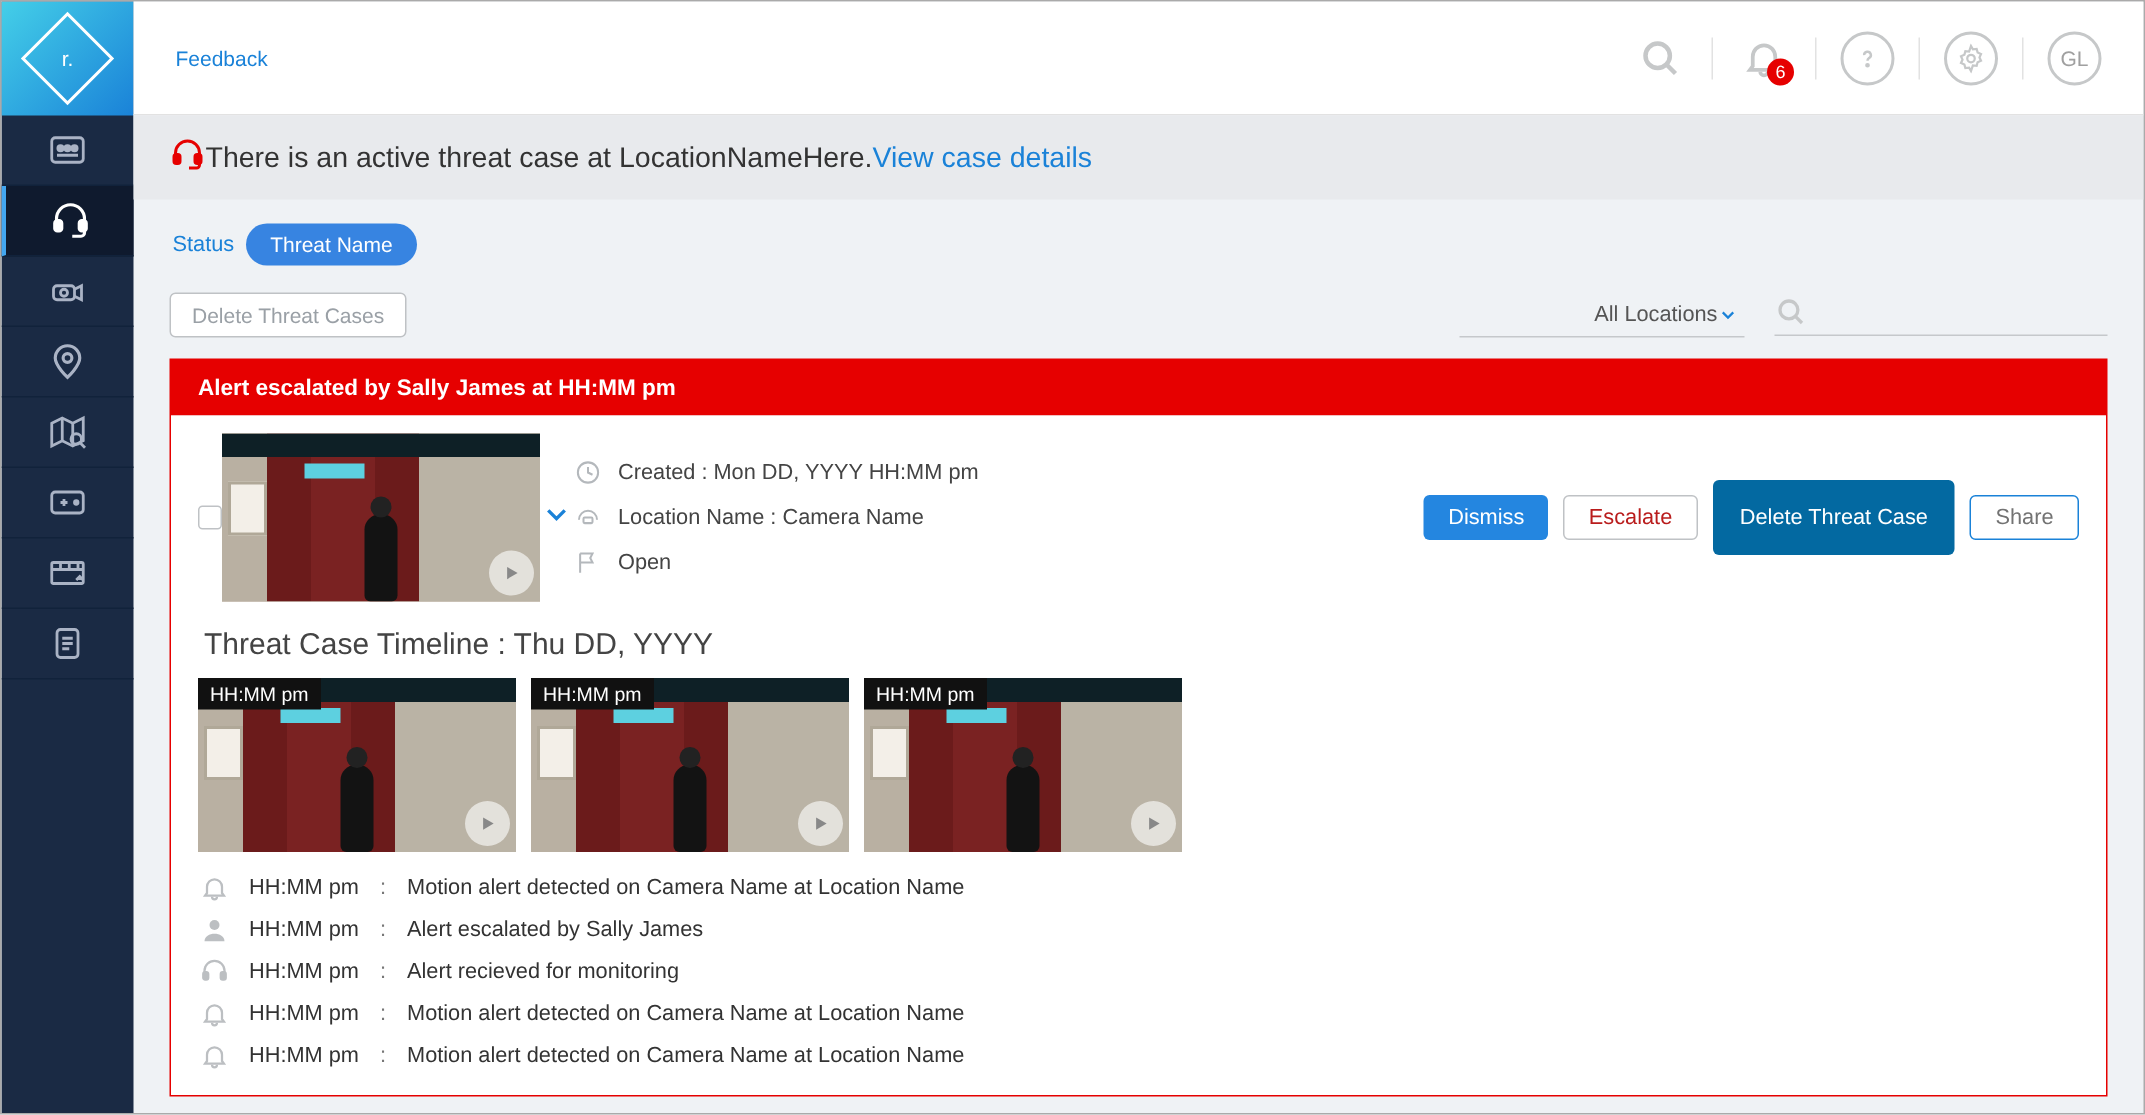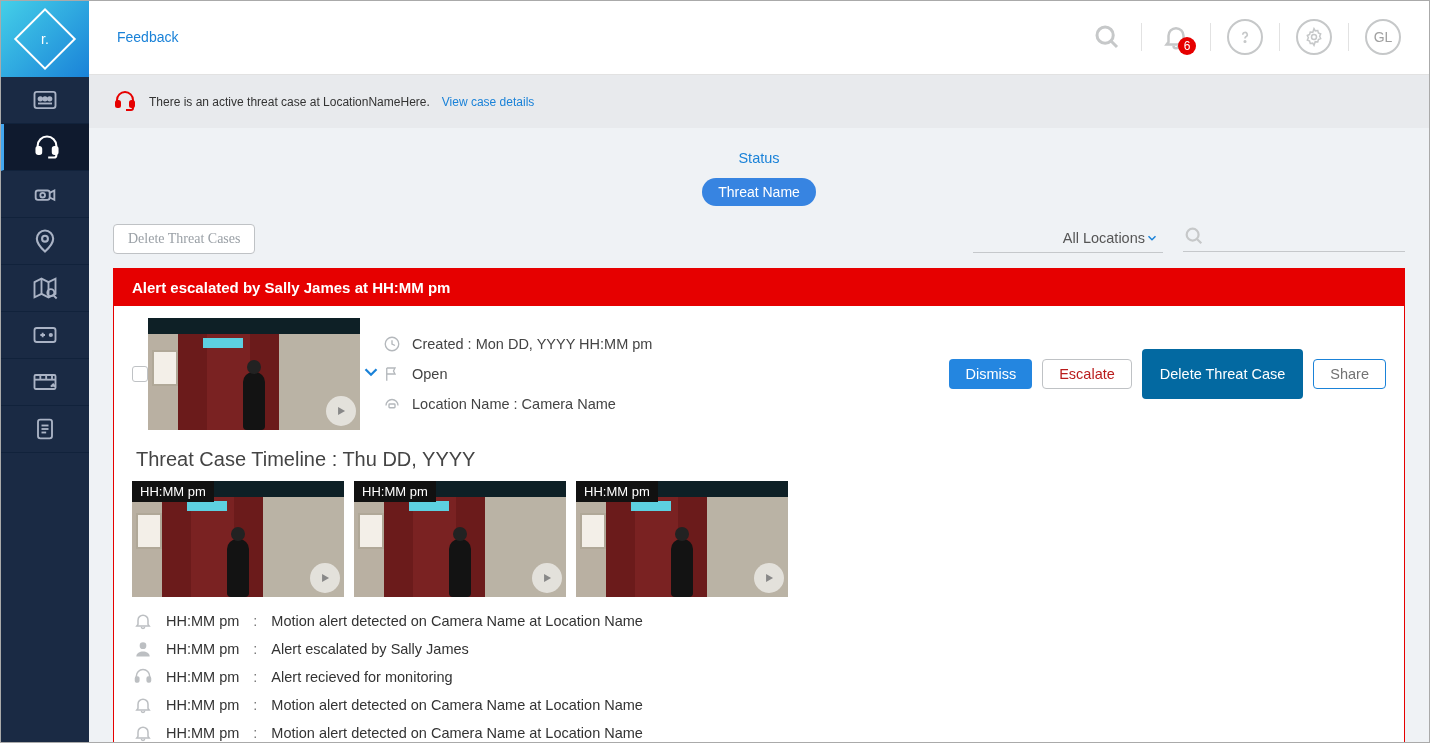--- a/index.html
+++ b/index.html
@@ -127,39 +127,37 @@
   display: flex; align-items: center; justify-content: center;
   color: #a0a0a0; font-size: 14px;
 }
 
 
 .threatbanner {
   background: var(--bg-banner);
   padding: 14px 24px 12px;
   display: flex;
   align-items: center;
-  gap: 12px;
-  font-size: 12px;
+  font-size: 19px;
 }
 .threatbanner .headset-red { color: #e60000; }
 .threatbanner .link { color: var(--link-blue); }
 
 
 .content {
   padding: 10px 24px 0;
   display: flex;
   flex-direction: column;
   min-height: 0;
 }
 .tabs {
   display: flex;
   align-items: center;
   gap: 6px;
   margin-top: 6px;
-  flex-direction: column;
 }
 .tab-link {
   color: var(--link-blue);
   font-size: 14.5px;
   padding: 6px 2px;
 }
 .chip {
   background: var(--chip-blue);
   color: #fff;
   border-radius: 14px;
@@ -174,21 +172,20 @@
   margin-top: 18px;
   margin-bottom: 14px;
 }
 .btn-outline {
   border: 1px solid #bfc2c5;
   background: #fff;
   color: #9aa0a6;
   padding: 6px 14px;
   border-radius: 4px;
   font-size: 14px;
-  font-family: Liberation Serif, serif;
 }
 .toolbar .spacer { flex: 1; }
 .loc-select {
   width: 190px;
   border: none;
   border-bottom: 1px solid #c5c8cb;
   background: transparent;
   font-size: 14.5px;
   color: #555;
   padding: 6px 4px 6px 0;
@@ -485,34 +482,34 @@
                   <svg width="18" height="18" viewBox="0 0 24 24" fill="none" stroke="currentColor" stroke-width="1.8">
                     <circle cx="12" cy="12" r="9"></circle>
                     <polyline points="12 7 12 12 16 14"></polyline>
                   </svg>
                 </span>
               <span>Created : Mon DD, YYYY  HH:MM pm</span>
             </div>
             <div class="metarow">
               <span class="ico">
                   <svg width="18" height="18" viewBox="0 0 24 24" fill="none" stroke="currentColor" stroke-width="1.8">
+                    <path d="M4 14a8 8 0 0 1 16 0"></path>
+                    <rect x="8" y="12" width="8" height="5" rx="1"></rect>
+                  </svg>
+                </span>
+              <span>Location Name  :  Camera Name</span>
+            </div>
+            <div class="metarow">
+              <span class="ico">
+                  <svg width="18" height="18" viewBox="0 0 24 24" fill="none" stroke="currentColor" stroke-width="1.8">
                     <path d="M5 21V4"></path>
                     <path d="M5 4h11l-2 4 2 4H5"></path>
                   </svg>
                 </span>
               <span>Open</span>
-            </div>
-            <div class="metarow">
-              <span class="ico">
-                  <svg width="18" height="18" viewBox="0 0 24 24" fill="none" stroke="currentColor" stroke-width="1.8">
-                    <path d="M4 14a8 8 0 0 1 16 0"></path>
-                    <rect x="8" y="12" width="8" height="5" rx="1"></rect>
-                  </svg>
-                </span>
-              <span>Location Name  :  Camera Name</span>
             </div>
           </div>
           <div class="actions">
             <button class="btn-primary">Dismiss</button>
             <button class="btn-ghost">Escalate</button>
             <button class="btn-primary dark">Delete Threat Case</button>
             <button class="btn-ghost blue">Share</button>
           </div>
         </div>
 

